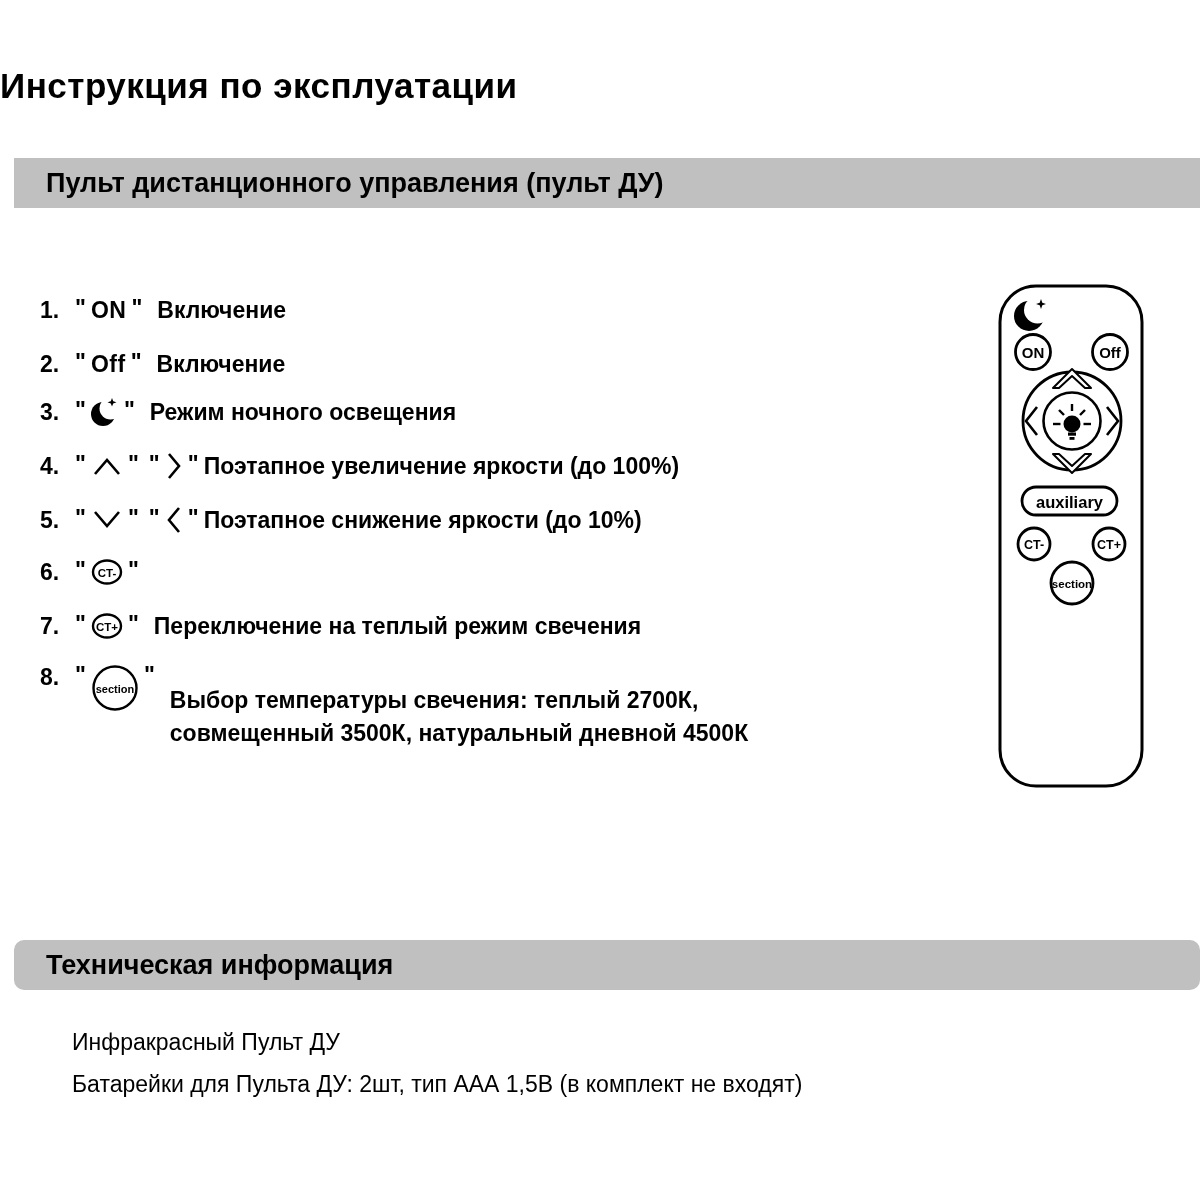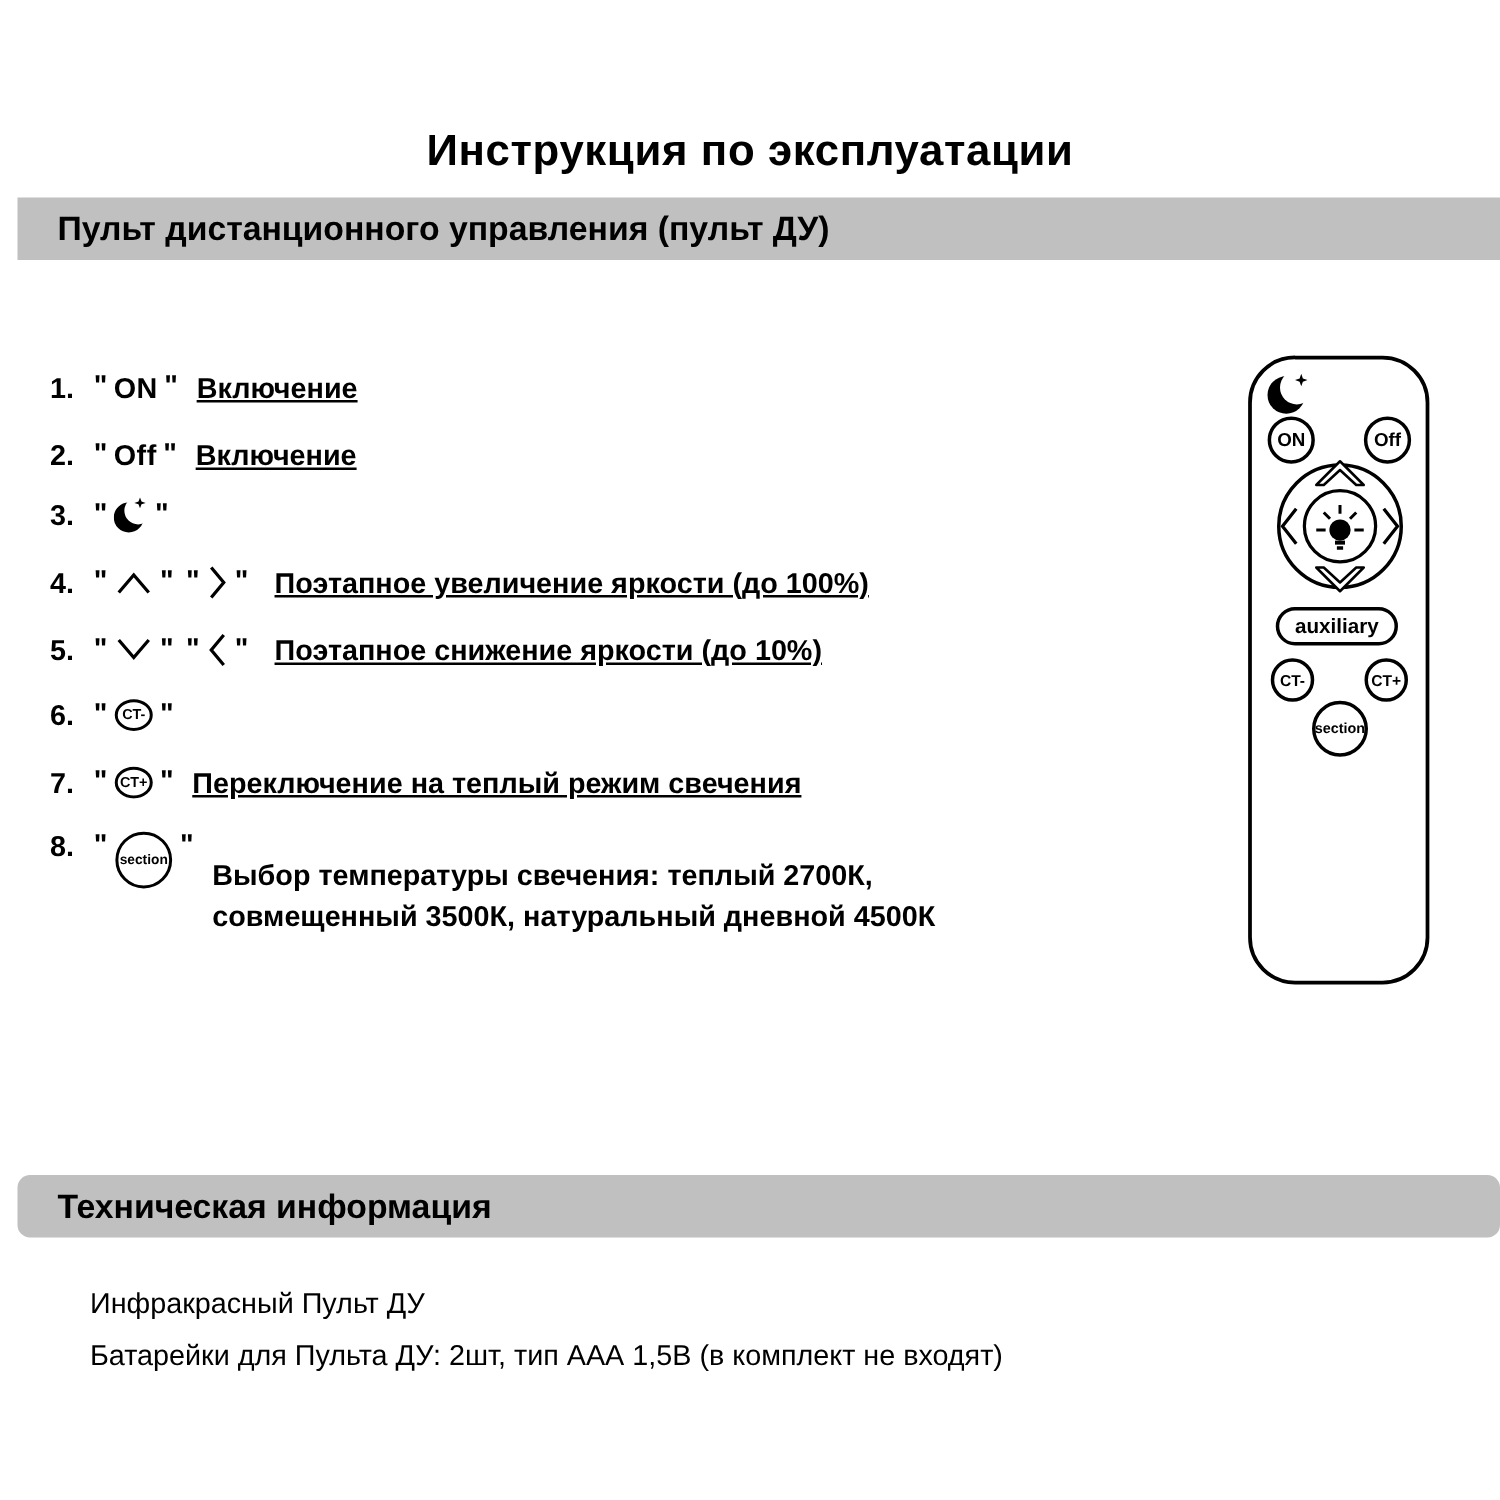--- a/index.html
+++ b/index.html
@@ -1,28 +1,28 @@
 <!DOCTYPE html>
 <html><head>
 <meta charset="utf-8">
 <style>
   html,body{margin:0;padding:0;background:#ffffff;}
   #page{position:relative;width:1200px;height:1200px;background:#ffffff;overflow:hidden;
         font-family:"Liberation Sans",sans-serif;color:#000;font-weight:bold;}
-  .title{position:absolute;top:66px;left:0;width:100%;text-align:center;
-         font-size:35px;font-weight:bold;letter-spacing:.5px;margin-top:35px;}
+  .title{position:absolute;top:66px;left:0;width:100%;
+         font-size:35px;font-weight:bold;letter-spacing:.5px;}
   .banner{position:absolute;left:14px;right:0;height:50px;background:#c0c0c0;
           font-size:27px;font-weight:bold;line-height:50px;padding-left:32px;box-sizing:border-box;}
   .banner1{top:158px;}
   .banner2{top:940px;border-radius:10px;}
   .row{position:absolute;left:40px;display:flex;align-items:center;font-size:23px;white-space:nowrap;}
   .row .num{width:30px;flex:0 0 auto;}
   .q{margin:0 5px;position:relative;top:-2px;}
-  .desc{margin-left:10px;text-decoration:underline;}
-  .desc2{margin-left:16px;}
+  .desc{margin-left:10px;}
+  .desc2{margin-left:0;}
   .btxt{letter-spacing:.5px;}
   .icn{flex:0 0 auto;display:block;}
   .badge{flex:0 0 auto;display:block;}
   .r8{align-items:flex-start;}
   .r8 .lines{margin-left:10px;line-height:33px;margin-top:20px;}
   .tech{position:absolute;left:40px;font-size:23px;font-weight:normal;white-space:nowrap;margin-left:32px;}
   .remote{position:absolute;left:997px;top:283px;}
   svg text{font-family:"Liberation Sans",sans-serif;font-weight:bold;fill:#000;}
 </style>
 </head>
@@ -52,20 +52,21 @@
 
   <div class="row" style="top:394px;height:36px;">
     <span class="num">3.</span>
     <span class="q">"</span>
     <svg class="icn" width="28" height="30" viewBox="0 0 28 30">
       <circle cx="12" cy="17" r="12" fill="#000"></circle>
       <circle cx="19.5" cy="11.5" r="11" fill="#fff"></circle>
       <path d="M21 1 L22.2 4.2 L25.5 5.3 L22.2 6.4 L21 9.6 L19.8 6.4 L16.5 5.3 L19.8 4.2 Z" fill="#000"></path>
     </svg>
     <span class="q">"</span>
+    <span class="desc">Режим ночного освещения</span>
   </div>
 
   <div class="row" style="top:450px;height:32px;">
     <span class="num">4.</span>
     <span class="q">"</span>
     <svg class="icn" width="32" height="24" viewBox="0 0 32 24">
       <polyline points="4,20 16,6 28,20" fill="none" stroke="#000" stroke-width="2.6"></polyline>
     </svg>
     <span class="q">"</span>
     <span class="q">"</span>

